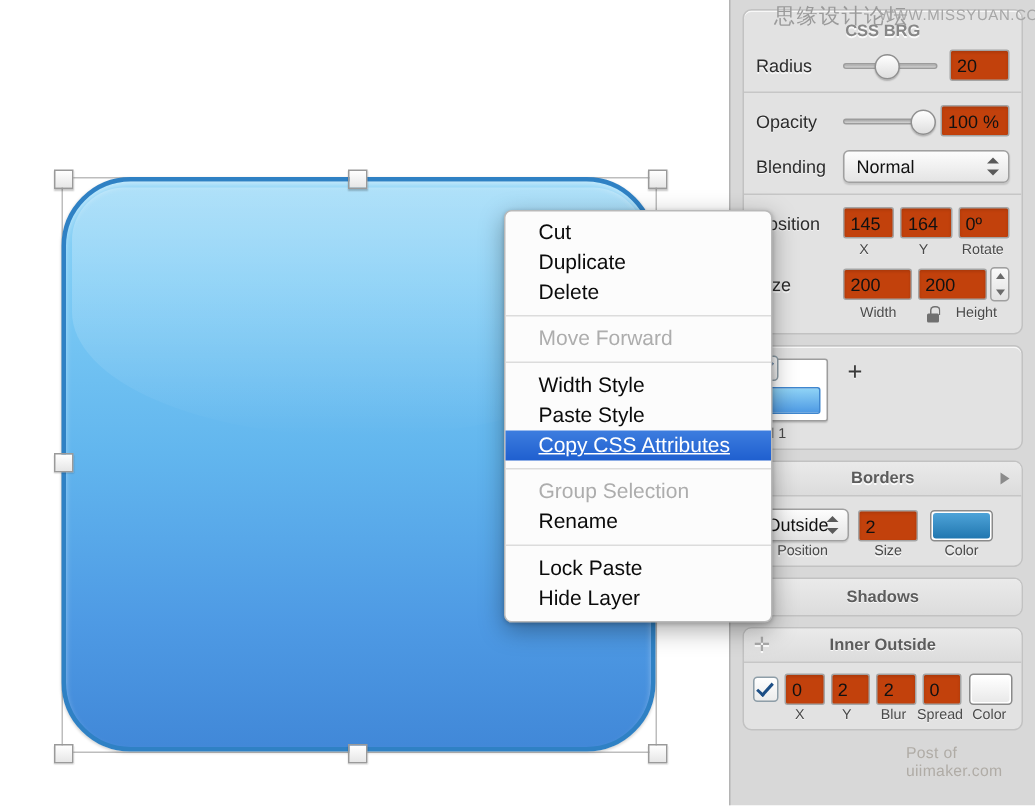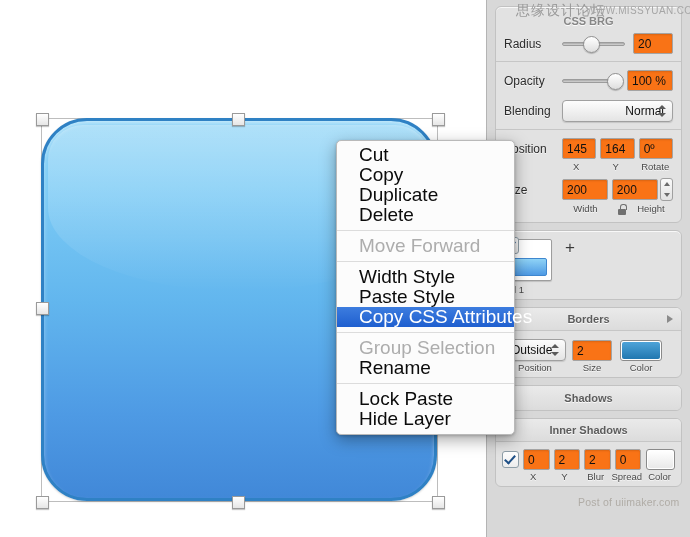--- a/index.html
+++ b/index.html
@@ -98,40 +98,39 @@
     border:1px solid #9c9c9c;box-sizing:border-box;
   }
   .slider-knob{
     position:absolute;top:0;width:15px;height:15px;border-radius:50%;
     background:linear-gradient(to bottom,#ffffff,#dedede);
     border:1px solid #909090;box-shadow:0 1px 1px rgba(0,0,0,.22);
   }
 
   
   .field{
-    background:#f97316;border:1px solid #a4a4a4;border-radius:2px;
+    background:#c2410c;border:1px solid #a4a4a4;border-radius:2px;
     box-shadow:inset 0 1px 2px rgba(0,0,0,.13);
     font-size:12px;color:#111;padding:2px 4px;
     box-sizing:border-box;height:21px;line-height:16px;
   }
   .field.w54{width:54px;}
   .field.w46{width:46px;}
   .field.w40{width:40px;}
   .field.w38{width:38px;}
 
   
   .popup{
     position:relative;
     background:linear-gradient(to bottom,#fdfdfd,#e4e4e4);
     border:1px solid #a0a0a0;border-radius:4px;
     box-shadow:0 1px 1px rgba(0,0,0,.13);
     font-size:12px;color:#111;
     padding:3px 8px 3px 8px;height:22px;box-sizing:border-box;
     line-height:15px;
-    text-align:right;
   }
   .popup .arrows{
     position:absolute;right:6px;top:50%;margin-top:-7px;
     width:8px;height:14px;
   }
   .popup .arrows:before,.popup .arrows:after{
     content:"";position:absolute;left:0;width:0;height:0;
     border-left:4px solid transparent;border-right:4px solid transparent;
   }
   .popup .arrows:before{top:1px;border-bottom:4px solid #5a5a5a;}
@@ -213,50 +212,51 @@
   #ctxmenu{
     position:absolute;left:336px;top:140px;width:177px;
     background:#fcfcfc;
     border:1px solid #b9b9b9;
     border-radius:5px;
     box-shadow:0 5px 16px rgba(0,0,0,.34),0 1px 3px rgba(0,0,0,.2);
     padding:4px 0 5px;
     z-index:40;
   }
   .mi{
-    font-size:19px;color:#0b0b0b;
+    font-size:14px;color:#0b0b0b;
     padding:1px 10px 2px 22px;
     line-height:17px;
     white-space:nowrap;
     text-rendering:optimizeLegibility;
   }
   .mi.disabled{color:#adadad;}
   .mi.sel{
     background:linear-gradient(to bottom,#3d7ddf,#1f5fcf);
     color:#ffffff;
+    text-decoration:underline;
   }
   .msep{height:1px;background:#dcdcdc;margin:5px 0 5px;}
 
   
   .wm{
     position:absolute;pointer-events:none;user-select:none;
     z-index:60;
   }
   #wm-cn{
     left:516px;top:2px;
     font-size:14px;color:#9a9a9a;
     letter-spacing:1px;
     font-family:"DejaVu Sans",sans-serif;
   }
   #wm-url{
     left:586px;top:5px;
     font-size:10px;color:#a6a6a6;letter-spacing:.4px;
   }
   #wm-bottom{
-    left:578px;top:496px;
+    left:604px;top:496px;
     font-size:10.5px;color:#b0aca6;letter-spacing:.2px;
   }
 
   
   #panel-title{
     position:absolute;left:0;right:0;top:8px;text-align:center;
     font-size:11px;font-weight:bold;color:#878787;
     text-shadow:0 1px 0 rgba(255,255,255,.85);
   }
   #title-group{
@@ -401,21 +401,21 @@
 
   <div class="group">
     <div class="group-head plain" style="padding:6px 0;">
       <span>Shadows</span>
     </div>
   </div>
 
   <div class="group">
     <div class="group-head">
       <span class="move-icon">✛</span>
-      <span>Inner Shadows</span>
+      <span>Inner Outside</span>
     </div>
     <div class="group-body" style="padding:7px 6px 4px;">
       <div style="display:flex;align-items:center;">
         <div class="cbox checked"></div>
         <div class="field w32" style="width:30px;margin-left:4px;">0</div>
         <div class="field" style="width:30px;margin-left:4px;">2</div>
         <div class="field" style="width:30px;margin-left:4px;">2</div>
         <div class="field" style="width:30px;margin-left:4px;">0</div>
         <div class="color-well shadowcol" style="width:34px;margin-left:5px;">
             <i></i>
@@ -428,21 +428,20 @@
         <div class="sublabel" style="width:30px;margin-left:4px;">Blur</div>
         <div class="sublabel" style="width:34px;margin-left:2px;">Spread</div>
         <div class="sublabel" style="width:34px;margin-left:2px;">Color</div>
       </div>
     </div>
   </div>
 </div>
 
 <div id="ctxmenu">
     <div class="mi">Cut</div>
-    <div class="mi">Copy</div>
     <div class="mi">Duplicate</div>
     <div class="mi">Delete</div>
     <div class="msep"></div>
     <div class="mi disabled">Move Forward</div>
     <div class="msep"></div>
     <div class="mi">Width Style</div>
     <div class="mi">Paste Style</div>
     <div class="mi sel">Copy CSS Attributes</div>
     <div class="msep"></div>
     <div class="mi disabled">Group Selection</div>

